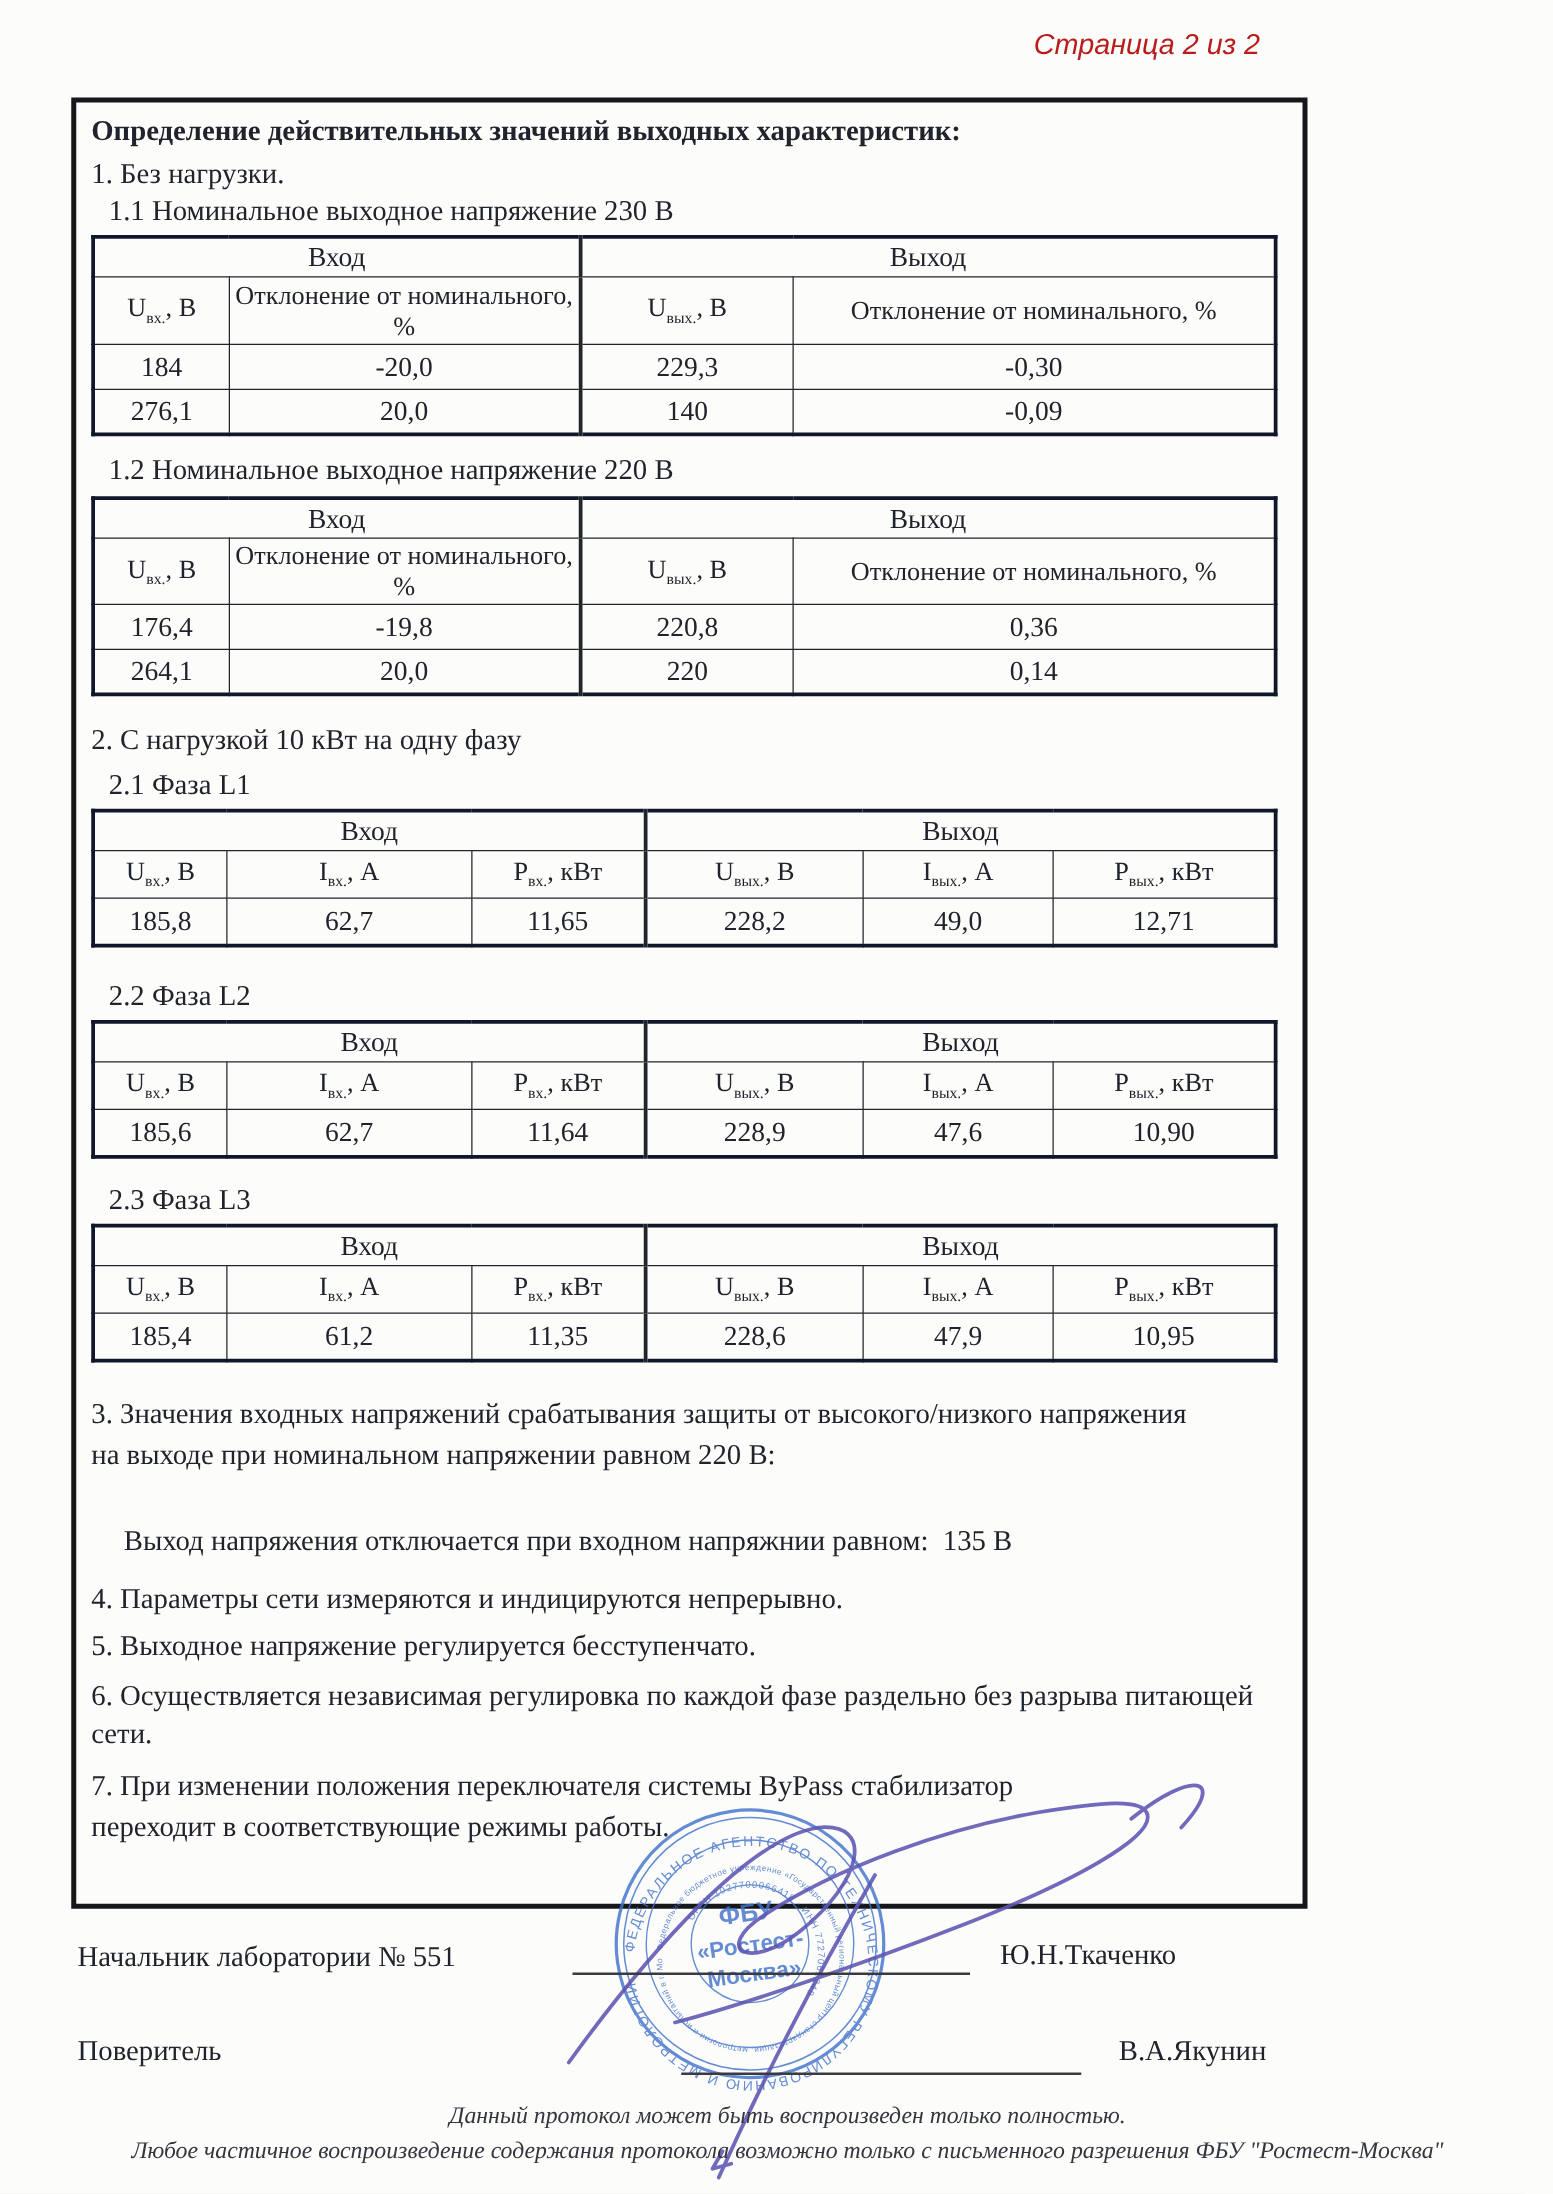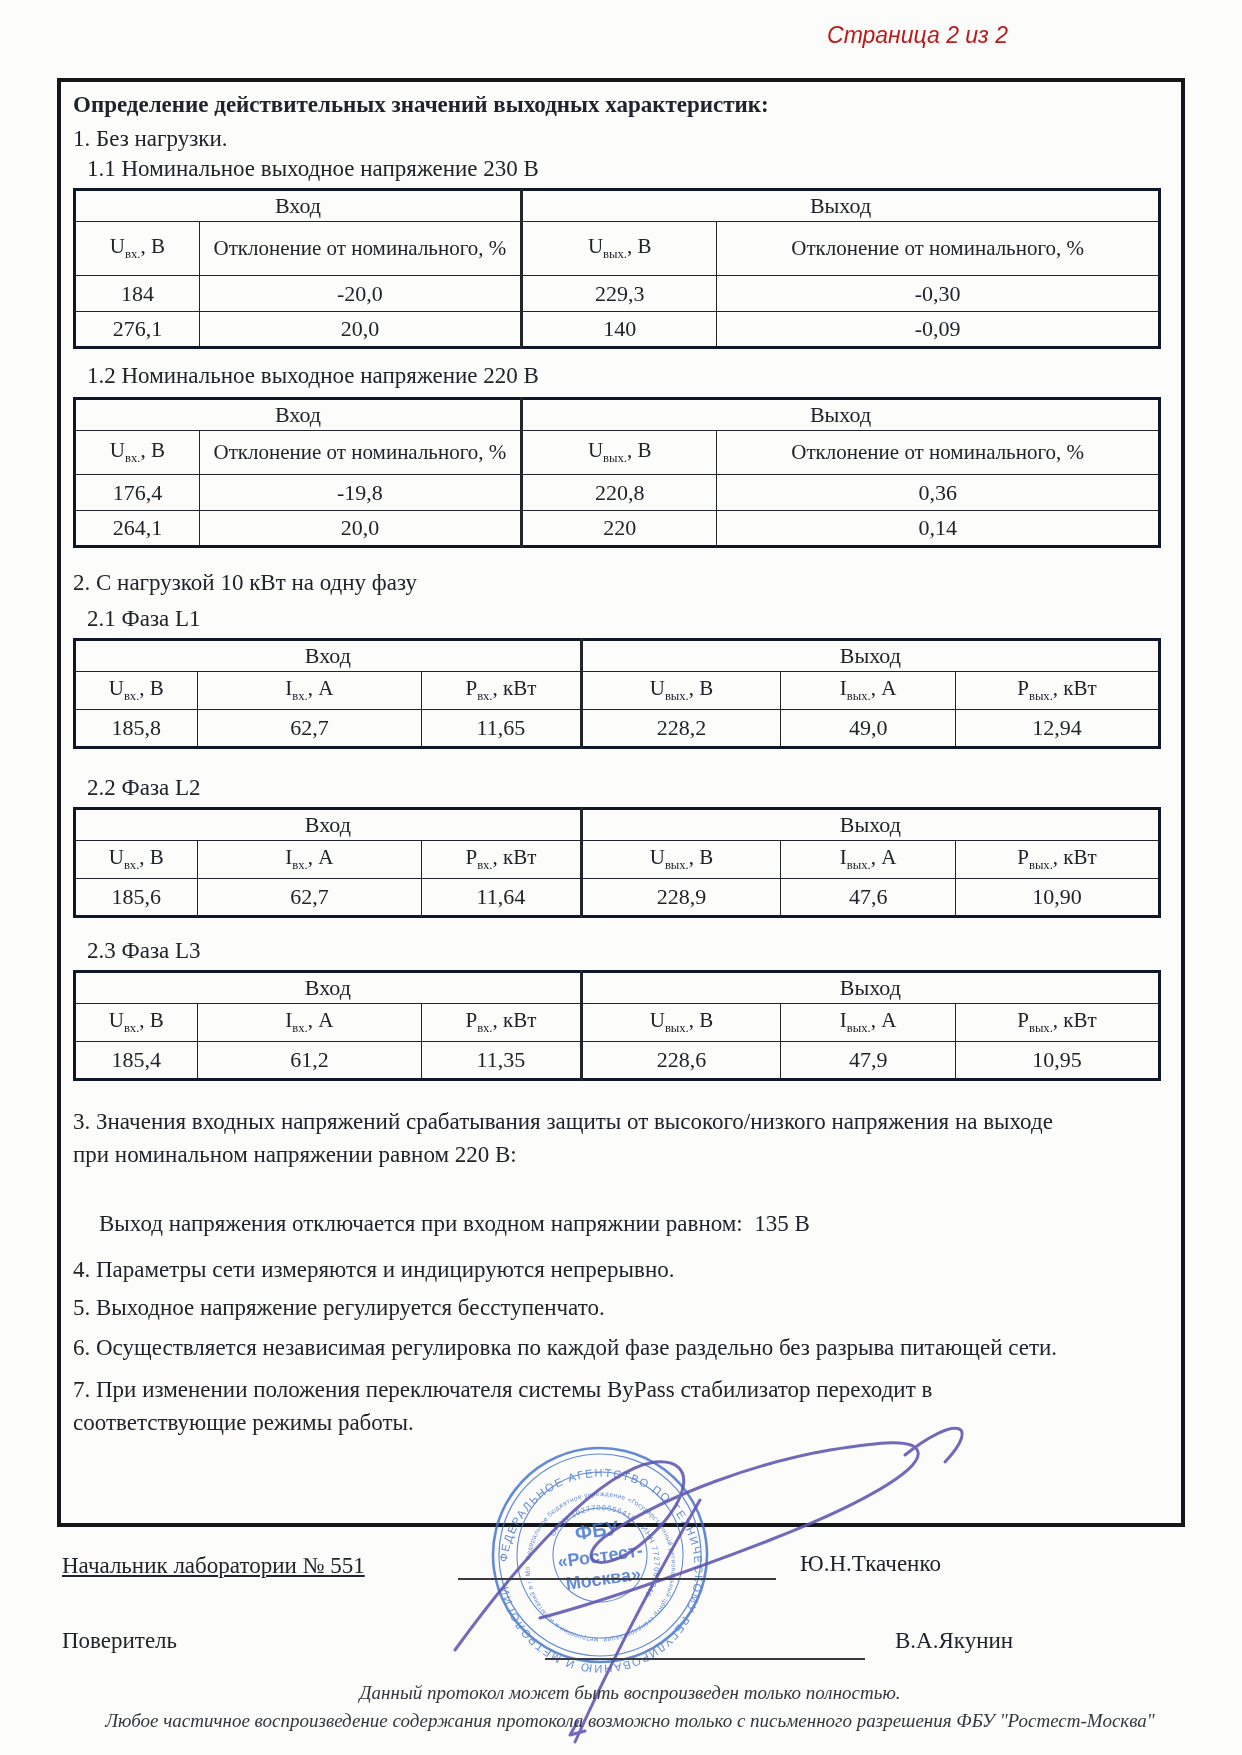--- a/index.html
+++ b/index.html
@@ -3,21 +3,21 @@
 <meta charset="utf-8">
 <style>
   * { margin:0; padding:0; box-sizing:border-box; }
   html,body { width:1242px; }
   body { font-family:"Liberation Serif", serif; background:#e9e9e7; }
   .page { position:relative; width:1242px; height:1755px; background:#fcfcfa; overflow:hidden; color:#20232b; }
 
   .page-label { position:absolute; top:22px; right:234px; font-family:"Liberation Sans", sans-serif;
                 font-style:italic; font-size:23px; color:#b91c1c; }
 
-  .main-box { position:absolute; left:57px; top:78px; width:1128px; height:1449px;
+  .main-box { position:absolute; left:57px; top:78px; width:989px; height:1449px;
               border:4px solid #16171b; padding:8px 20px 0 12px; }
 
   .t-line { font-size:23px; line-height:30px; }
   .title  { font-size:23px; line-height:30px; font-weight:bold; }
   .ind1 { margin-left:14px; }
   .ind2 { margin-left:26px; }
   .pre { white-space:pre-wrap; }
 
   .mt4{margin-top:4px}.mt6{margin-top:6px}.mt8{margin-top:8px}.mt10{margin-top:10px}
   .mt12{margin-top:12px}.mt16{margin-top:16px}.mt18{margin-top:18px}.mt20{margin-top:20px}.mt24{margin-top:24px}.mt38{margin-top:38px}
@@ -153,21 +153,21 @@
         <td class="gdiv"><span>U</span><sub>вых.</sub><span>, В</span></td>
         <td><span>I</span><sub>вых.</sub><span>, А</span></td>
         <td><span>P</span><sub>вых.</sub><span>, кВт</span></td>
       </tr>
       <tr class="data">
         <td>185,8</td>
         <td>62,7</td>
         <td>11,65</td>
         <td class="gdiv">228,2</td>
         <td>49,0</td>
-        <td>12,94</td>
+        <td>12,71</td>
       </tr>
     </tbody>
       </table>
 
     <div class="t-line ind1 mt24">2.2 Фаза L2</div>
 
     <table class="t6 mt4">
       <colgroup>
           <col style="width:11.3%">
           <col style="width:20.7%">
@@ -267,21 +267,21 @@
 
   <svg class="sign-svg" width="560" height="350" viewBox="0 0 560 350">
     <g fill="none" stroke="#5e55b2" stroke-width="3" stroke-linecap="round" opacity="0.88">
       <path d="M25,240 C90,150 170,60 225,52 C270,48 260,95 210,135 C170,167 140,150 180,123 C240,83 330,52 400,40 C450,32 485,28 488,42 C492,60 430,95 340,130 C250,165 160,195 110,208"></path>
       <path d="M270,90 C215,185 175,265 145,332"></path>
       <path d="M475,45 C525,5 552,12 515,52"></path>
       <path d="M140,325 l8,-14 M140,325 l15,-4"></path>
     </g>
   </svg>
 
-  <div class="sig-label" style="left:62px; top:1553px;text-decoration:underline;">Начальник лаборатории № 551</div>
+  <div class="sig-label" style="left:62px; top:1553px;">Начальник лаборатории № 551</div>
   <div class="sig-line" style="left:458px; top:1578px; width:318px;"></div>
   <div class="sig-name" style="left:800px; top:1551px;">Ю.Н.Ткаченко</div>
 
   <div class="sig-label" style="left:62px; top:1628px;">Поверитель</div>
   <div class="sig-line" style="left:545px; top:1658px; width:320px;"></div>
   <div class="sig-name" style="left:895px; top:1628px;">В.А.Якунин</div>
 
   <div class="footer">
     <div class="f1">Данный протокол может быть воспроизведен только полностью.</div>
     <div class="f2">Любое частичное воспроизведение содержания протокола возможно только с письменного разрешения ФБУ "Ростест-Москва"</div>

